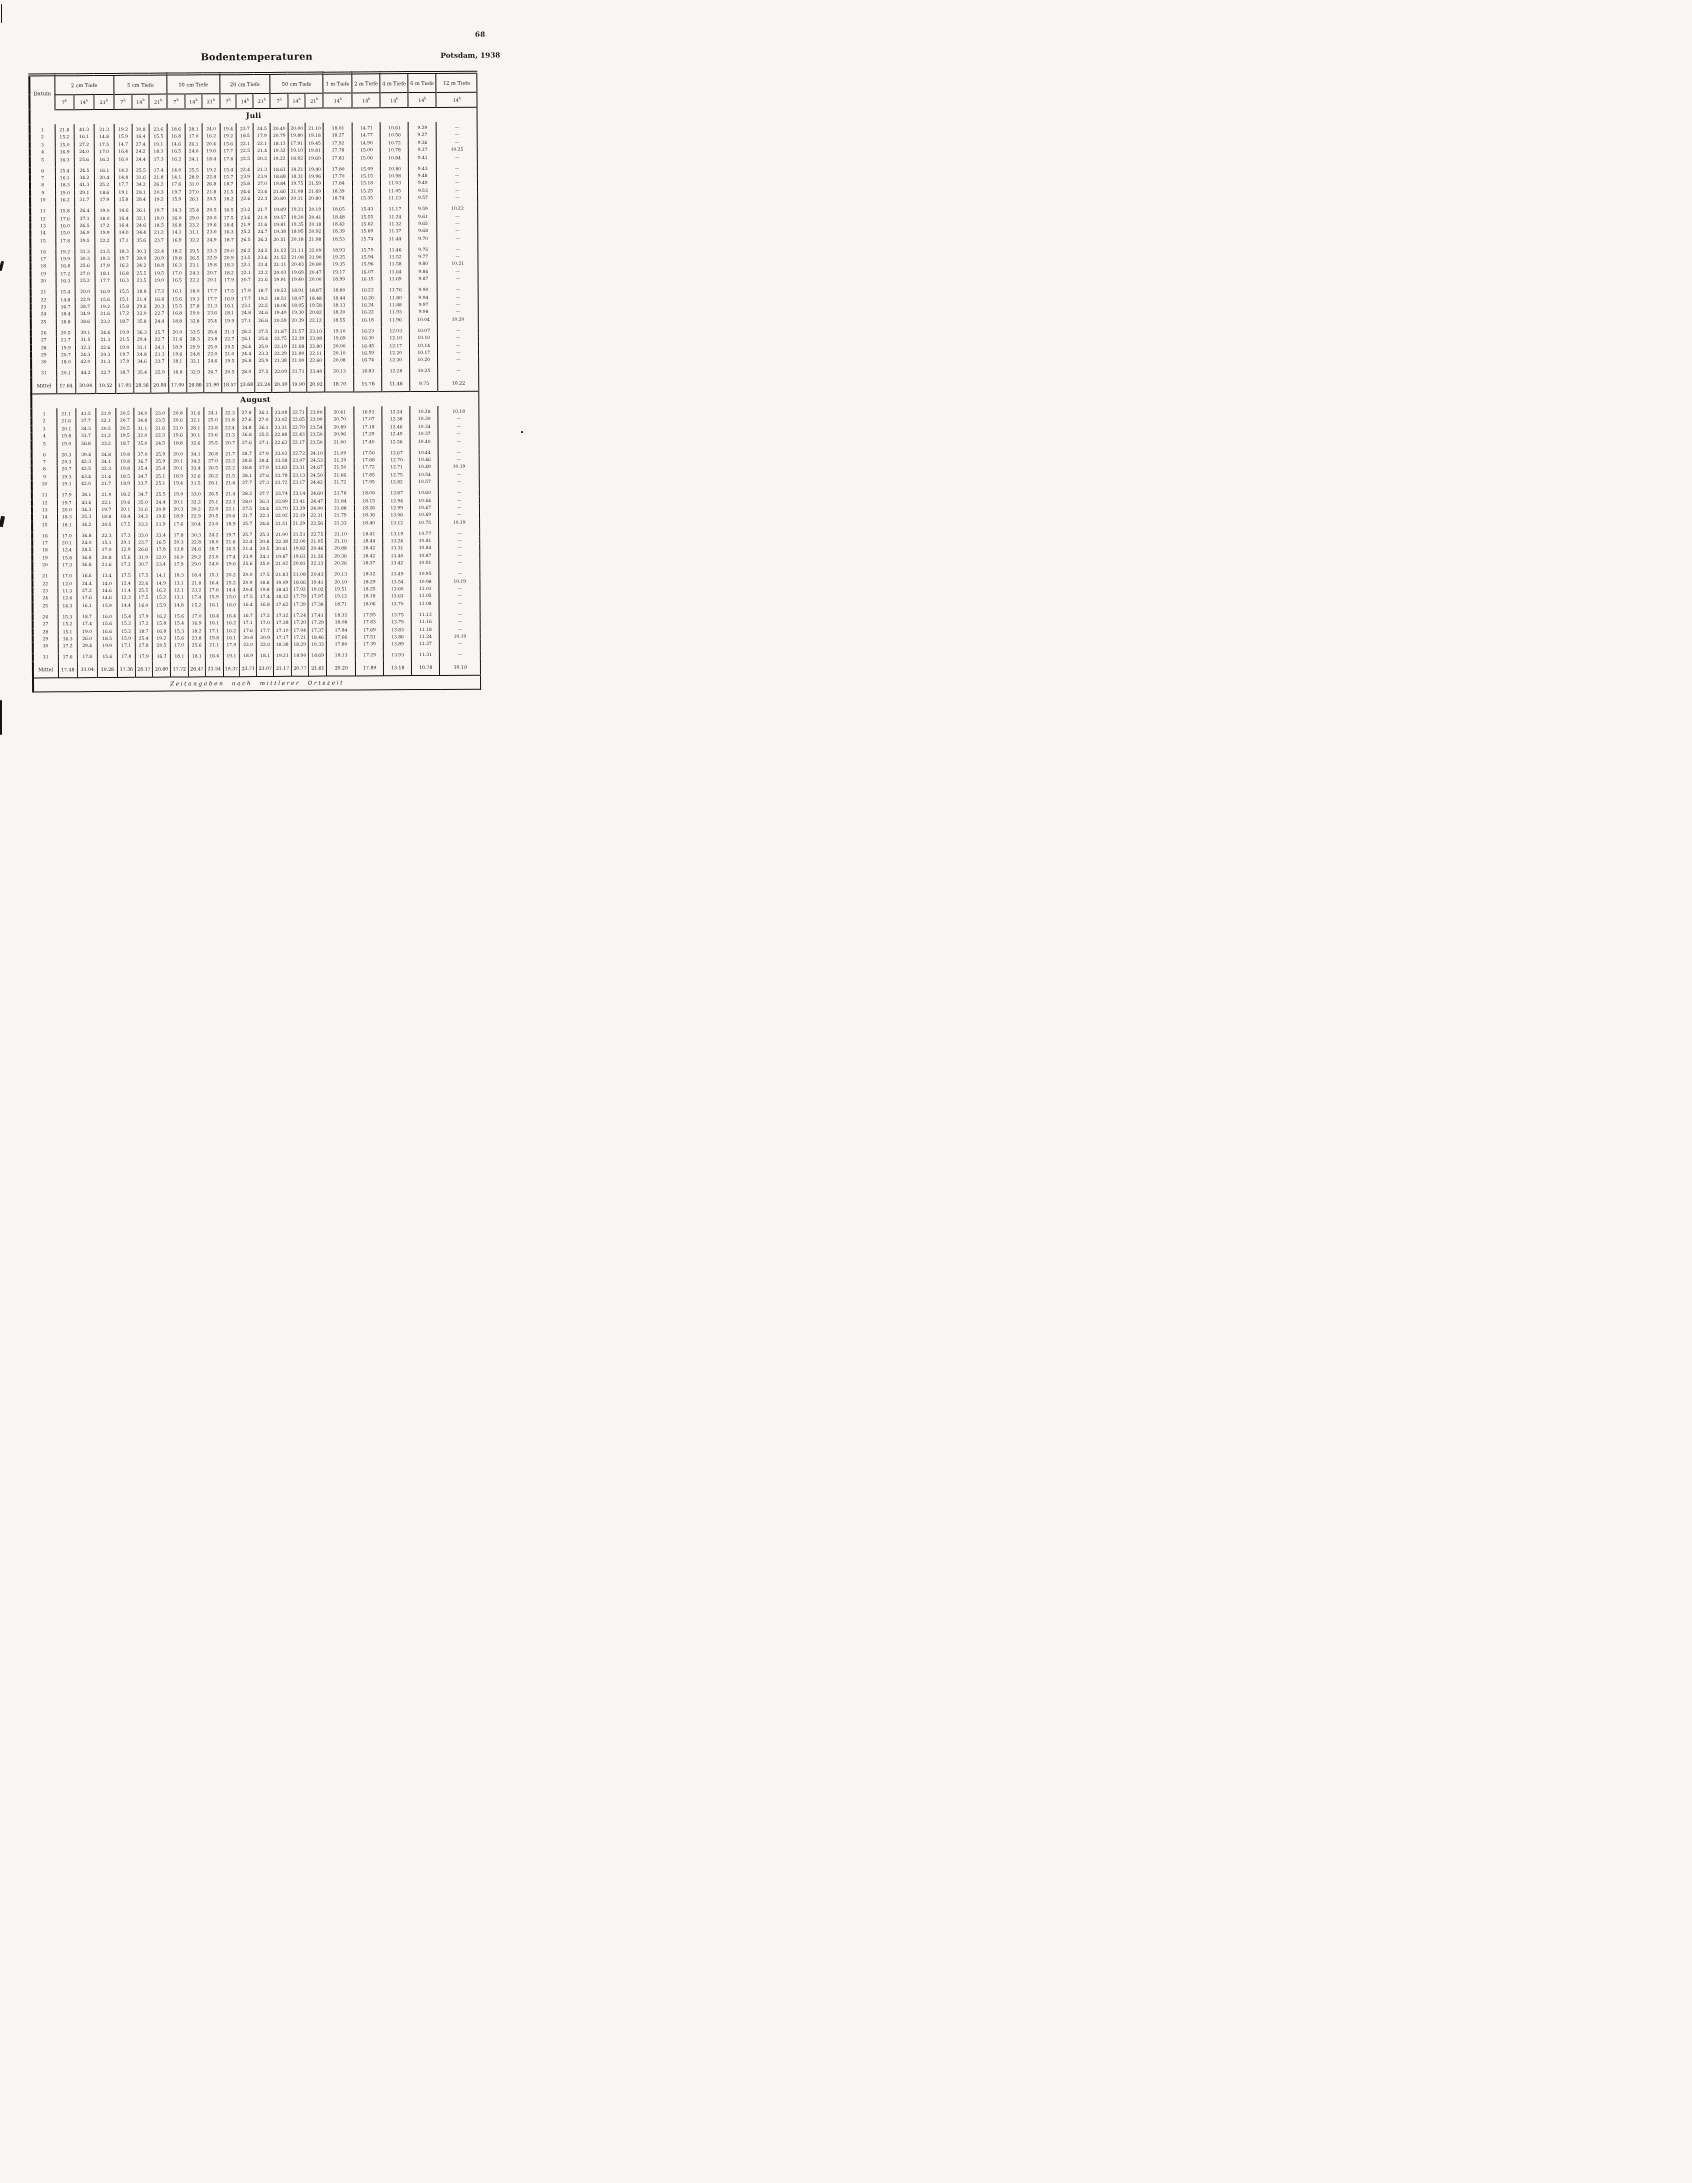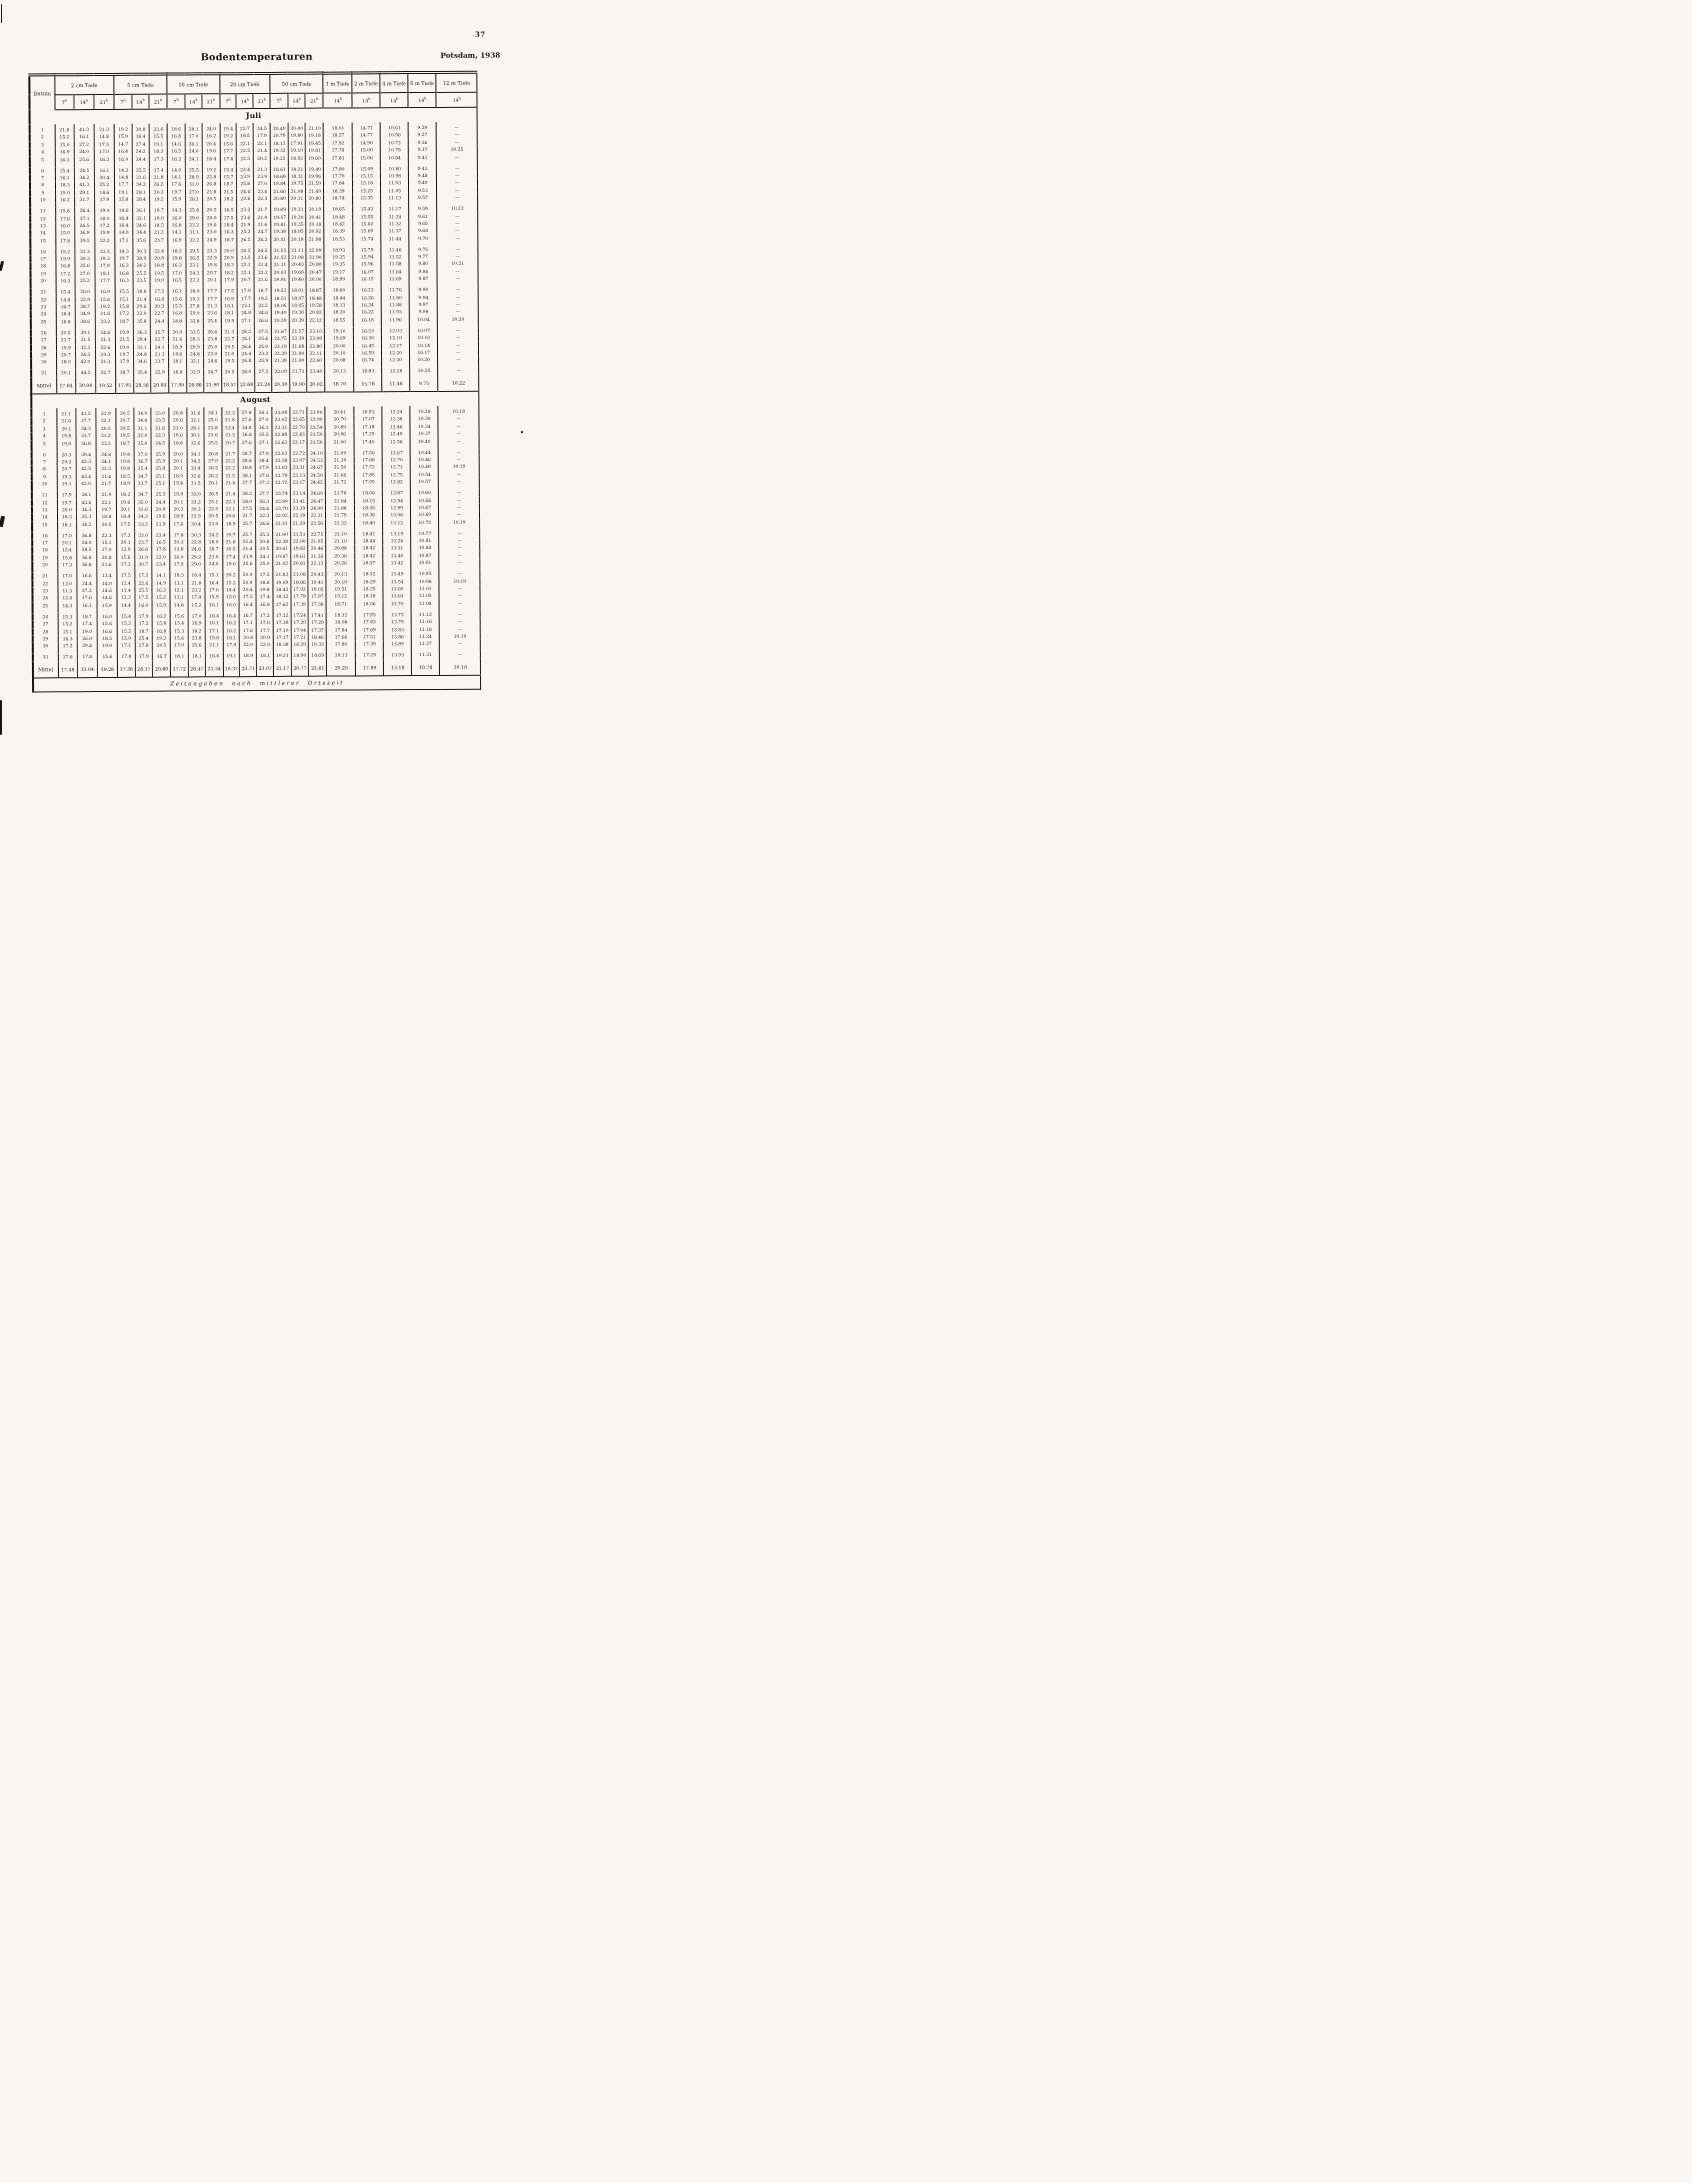--- a/index.html
+++ b/index.html
@@ -55,21 +55,21 @@
   .m2{left:0;top:516px;width:3.9px;height:10.5px;transform:rotate(12deg);}
   .m3{left:0.9px;top:4.4px;width:1.3px;height:18.3px;}
   .m4{left:0;top:700px;width:1.7px;height:35px;}
   .dot1{left:521px;top:431px;width:1.7px;height:1.7px;border-radius:50%;}
   .dot2{left:165px;top:654px;width:1.3px;height:1.3px;border-radius:50%;}
 </style>
 </head>
 <body>
 
 <div class="sheet">
-  <div class="page-number">37</div>
+  <div class="page-number">68</div>
   <div class="title">Bodentemperaturen</div>
   <div class="station">Potsdam, 1938</div>
 
   <table class="tt">
     <colgroup>
       <col style="width:25px">
       <col style="width:19.6px">
         <col style="width:19.6px">
         <col style="width:20.5px">
       <col style="width:17.5px">

